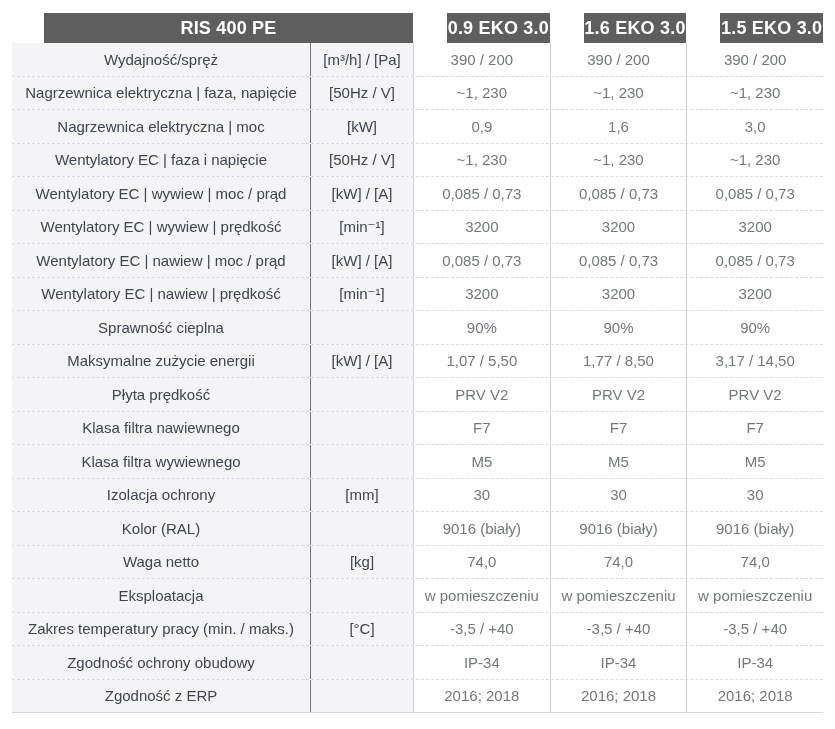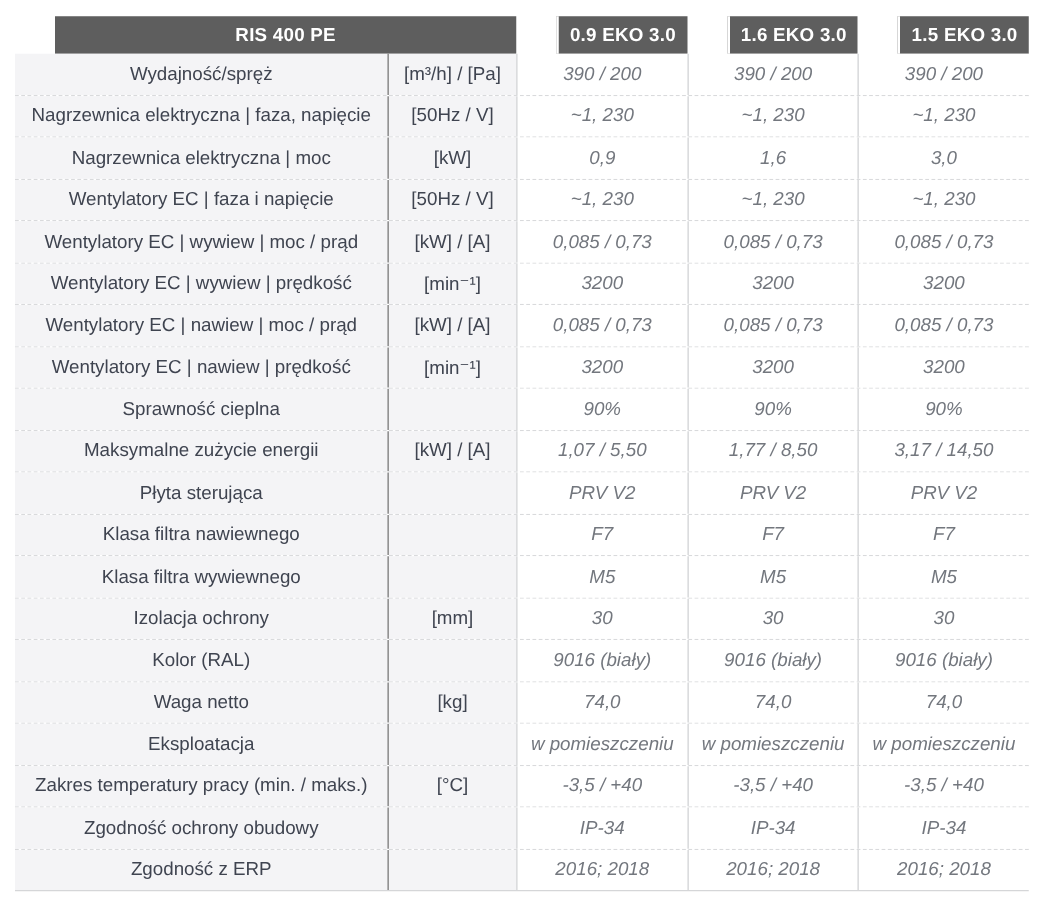--- a/index.html
+++ b/index.html
@@ -16,21 +16,21 @@
   }
   .thead {
     display: grid;
     grid-template-columns: 401px 1fr 1fr 1fr;
     height: 30px;
   }
   .th {
     background: var(--header-bg, #5e5e5e);
     color: var(--header-text, #ffffff);
     font-weight: bold;
-    font-size: 15px;
+    font-size: 18px;
     display: flex; align-items: center; justify-content: center;
     letter-spacing: 0.2px;
     margin-left: 32px;
   }
   .th.model { border-left: 2px solid var(--page-bg, #ffffff); }
   .tr {
     display: grid;
     grid-template-columns: 298px 103px 1fr 1fr 1fr;
     height: 33.5px;
     border-bottom: 1px dashed var(--row-border, #d9dadc);
@@ -44,21 +44,20 @@
   }
   .td.label, .td.unit {
     background: var(--label-bg, #f4f4f6);
     color: var(--label-text, #3f4450);
   }
   .td.unit { border-left: 1px solid #737373; }
   .td.value {
     background: #ffffff;
     color: var(--value-text, #73777e);
     border-left: 1px solid var(--col-border, #d0d1d4);
-    font-style: italic;
   }
 </style>
 </head>
 <body>
 
 <div class="spec-table">
   <div class="thead">
     <div class="th product">RIS 400 PE</div>
     <div class="th model">0.9 EKO 3.0</div>
     <div class="th model">1.6 EKO 3.0</div>
@@ -139,21 +138,21 @@
 
   <div class="tr">
     <div class="td label">Maksymalne zużycie energii</div>
     <div class="td unit">[kW] / [A]</div>
     <div class="td value">1,07 / 5,50</div>
     <div class="td value">1,77 / 8,50</div>
     <div class="td value">3,17 / 14,50</div>
   </div>
 
   <div class="tr">
-    <div class="td label">Płyta sterująca</div>
+    <div class="td label">Płyta prędkość</div>
     <div class="td unit"></div>
     <div class="td value">PRV V2</div>
     <div class="td value">PRV V2</div>
     <div class="td value">PRV V2</div>
   </div>
 
   <div class="tr">
     <div class="td label">Klasa filtra nawiewnego</div>
     <div class="td unit"></div>
     <div class="td value">F7</div>

